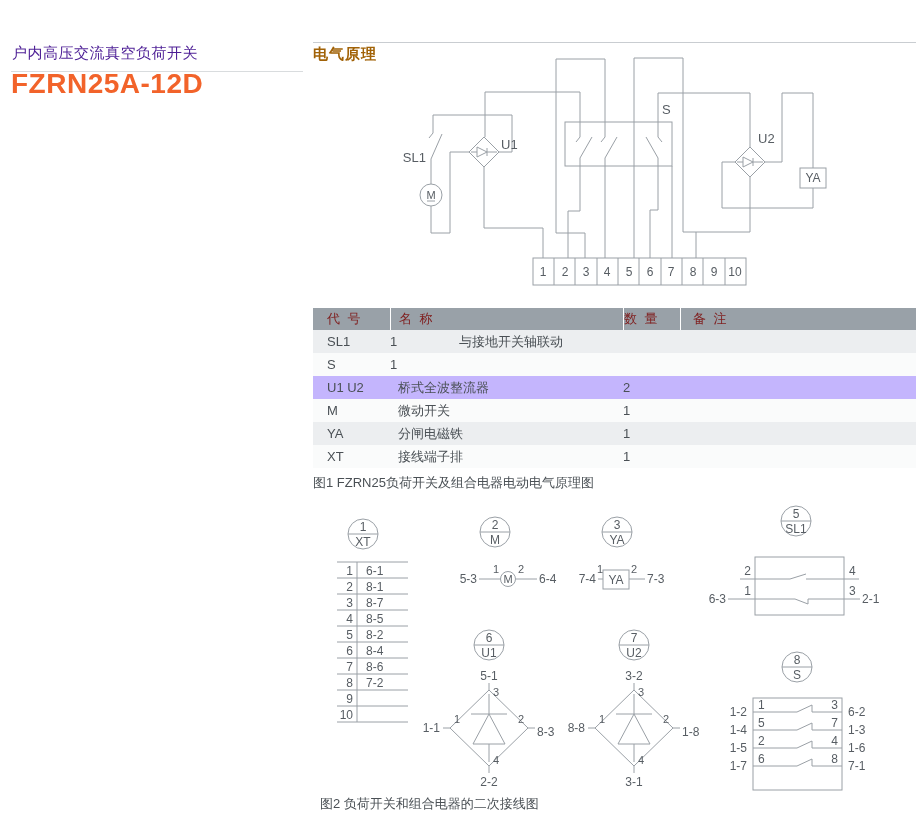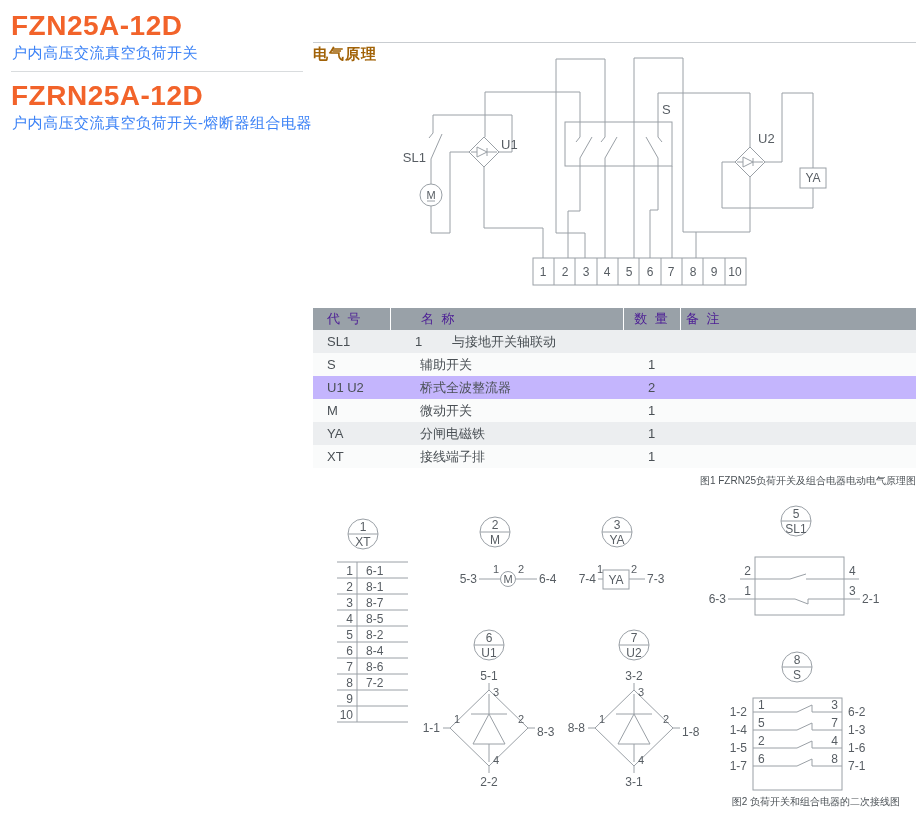--- a/index.html
+++ b/index.html
@@ -1,49 +1,47 @@
 <!DOCTYPE html>
 <html><head>
 <meta charset="utf-8">
 <style>
   html,body{margin:0;padding:0;background:#fff;}
   #page{position:relative;width:920px;height:832px;background:#fff;overflow:hidden;
         font-family:"Liberation Sans", sans-serif;}
   .abs{position:absolute;}
   .model{font-size:28px;font-weight:bold;letter-spacing:.5px;}
-  .mdesc{font-size:15px;color:#3b82f6;letter-spacing:.5px;}
+  .mdesc{font-size:15px;color:#4c1d95;letter-spacing:.5px;}
   .hrule{height:1px;background:#d9dcde;}
   .secttl{font-size:15px;font-weight:bold;color:#a16207;letter-spacing:1px;margin-top:27px;}
   
   #ptable{left:313px;top:308px;width:603px;font-size:13px;color:#4a5055;}
   .trow{display:flex;width:603px;}
-  .th{height:22px;line-height:22px;color:#4c1d95;letter-spacing:2px;}
+  .th{height:22px;line-height:22px;color:#7f1d1d;letter-spacing:2px;}
   .td{height:23px;line-height:23px;}
   .c1{width:77px;box-sizing:border-box;padding-left:14px;}
-  .c2{width:233px;box-sizing:border-box;padding-left:30px;}
-  .c3{width:57px;text-align:center;box-sizing:border-box;}
-  .c4{width:236px;box-sizing:border-box;padding-left:5px;}
+  .c2{width:233px;box-sizing:border-box;padding-left:8px;}
+  .c3{width:57px;text-align:left;box-sizing:border-box;}
+  .c4{width:236px;box-sizing:border-box;padding-left:12px;}
   .hseam{border-left:1px solid #fff;}
-  .cap{font-size:10px;color:#4a5055;text-align:right;}
+  .cap{font-size:13px;color:#4a5055;text-align:left;}
   svg text{font-family:"Liberation Sans", sans-serif;fill:#575d63;}
   .wire{stroke:#9aa0a6;stroke-width:1;fill:none;}
   .t13{font-size:13px;}
   .t12{font-size:12px;}
   .t11{font-size:11px;}
 </style>
 </head>
 <body>
 
 <div id="page">
 
-  <div class="abs model" style="left:11px;top:10px;color:#f2632a;">FZN25A-12D</div>
   <div class="abs mdesc" style="left:12px;top:44px;">户内高压交流真空负荷开关</div>
   <div class="abs hrule" style="left:11px;top:71px;width:292px;"></div>
-  <div class="abs model" style="left:11px;top:80px;color:#f2632a;">FZRN25A-12D</div>
-  <div class="abs mdesc" style="left:12px;top:114px;">户内高压交流真空负荷开关-熔断器组合电器</div>
+  <div class="abs model" style="left:11px;top:68px;color:#f2632a;">FZRN25A-12D</div>
 
   <div class="abs secttl" style="left:313px;top:18px;">电气原理</div>
   <div class="abs hrule" style="left:313px;top:42px;width:603px;background:#c9cdd1;"></div>
 
   <svg class="abs" style="left:360px;top:45px;" width="560" height="245" viewBox="360 45 560 245">
 
     <path class="wire" d="M556,59 L605,59 M556,59 L556,233 L585,233 L585,258 M605,59 L605,137"></path>
 
     <path class="wire" d="M485,137 L485,92 L580,92 L580,137"></path>
 
@@ -105,21 +103,20 @@
       <div class="c3 hseam">数 量</div>
       <div class="c4 hseam">备 注</div>
     </div>
     <div class="trow td r0" style="background: rgb(236, 238, 240);">
       <div class="c1">SL1</div>
       <div class="c3">1</div>
       <div class="c4">与接地开关轴联动</div>
     </div>
     <div class="trow td r1" style="background: rgb(250, 251, 251);">
       <div class="c1">S</div>
-      <div class="c2">辅助开关</div>
       <div class="c3">1</div>
     </div>
     <div class="trow td r0" style="background: #c4b5fd;">
       <div class="c1">U1 U2</div>
       <div class="c2">桥式全波整流器</div>
       <div class="c3">2</div>
       <div class="c4"></div>
     </div>
     <div class="trow td r1" style="background: rgb(250, 251, 251);">
       <div class="c1">M</div>

